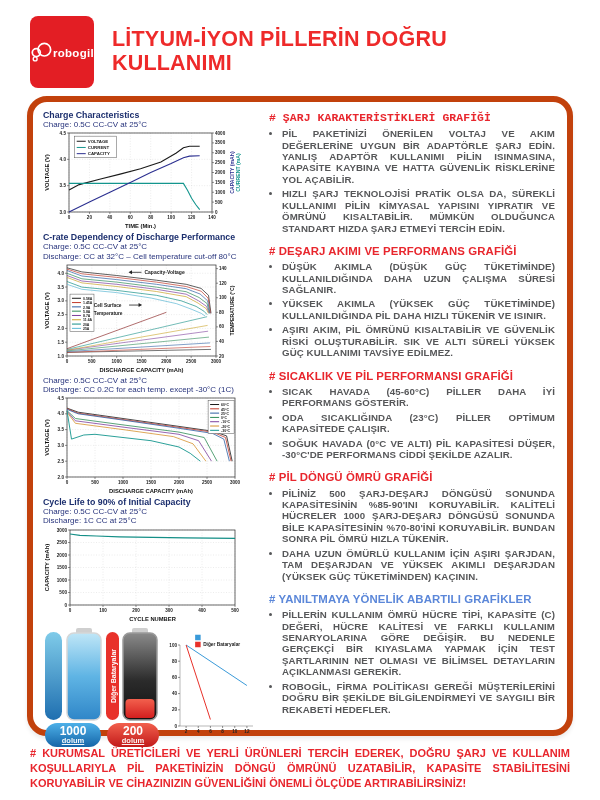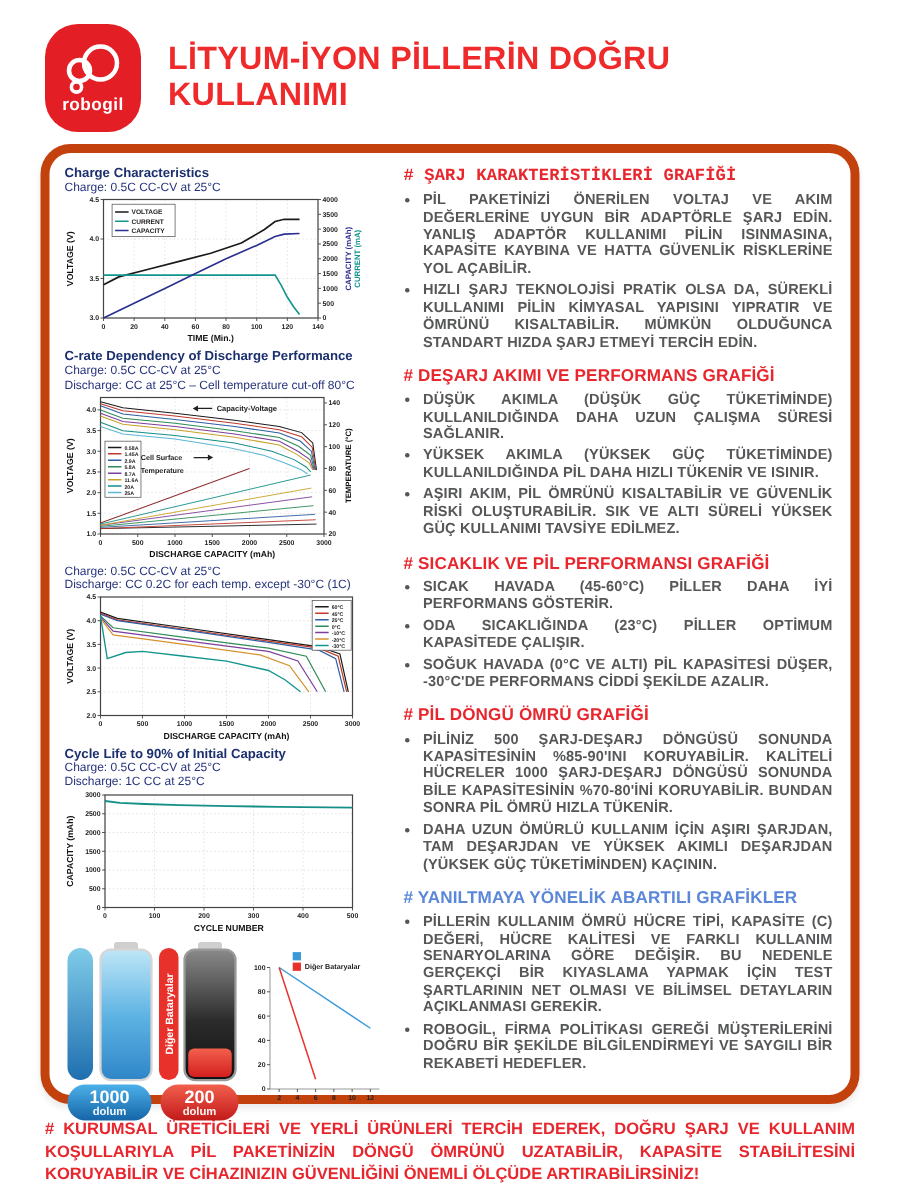--- a/index.html
+++ b/index.html
@@ -1,20 +1,20 @@
 <!DOCTYPE html>
 <html><head>
 <meta charset="utf-8">
 <style>
   html,body{margin:0;padding:0;background:#ffffff;width:600px;height:800px;overflow:hidden;
     font-family:"Liberation Sans",sans-serif;-webkit-font-smoothing:antialiased;}
   .page{width:600px;height:800px;position:relative;}
   
   .header{display:flex;align-items:center;gap:18px;padding:16px 28px 8px 30px;}
-  .logo{width:64px;height:72px;background:#e31e24;border-radius:22px;display:flex;flex-direction:column;
+  .logo{width:64px;height:72px;background:#e31e24;border-radius:8px;display:flex;flex-direction:row;
     align-items:center;justify-content:center;flex:none;}
   .logo svg{display:block;}
   .logo .logo-text{color:#fff;font-size:11.5px;font-weight:bold;letter-spacing:.3px;margin-top:1px;}
   .title{color:#ee2a2a;font-size:21.5px;font-weight:800;line-height:1.1;letter-spacing:.2px;max-width:440px;}
   
   .card{margin:0 27px;height:640px;border:6px solid #c2410c;border-radius:20px;background:#fff;
     box-shadow:0 3px 4px rgba(0,0,0,.08);display:flex;gap:4px;padding:8px 8px 19px 10px;box-sizing:border-box;}
   .col-left{width:214px;flex:none;}
   .col-right{flex:1;padding:2px 4px 0 8px;}
   .chart-block{margin-bottom:3px;}
@@ -26,21 +26,21 @@
   .col-right section{margin-bottom:11px;}
   .col-right ul{margin:0;padding-left:13px;}
   .col-right li{font-size:9.7px;font-weight:bold;color:#565759;text-align:justify;line-height:1.18;
     margin-bottom:3px;letter-spacing:.1px;}
   .col-right li::marker{color:#565759;}
   
   .battery-block{display:flex;gap:2px;margin-top:6px;}
   .battery-left{position:relative;width:120px;height:118px;flex:none;}
   .pill-label{position:absolute;color:#fff;text-align:center;border-radius:12px;padding:2px 0 3px 0;line-height:1;}
   .pill-label .num{font-size:12px;font-weight:800;}
-  .pill-label .sub{font-size:7.5px;font-weight:bold;opacity:.95;}
+  .pill-label .sub{font-size:7.5px;font-weight:bold;opacity:.95;text-decoration:underline;}
   .pill-blue{left:2px;top:95px;width:56px;background:linear-gradient(180deg,#4db0e8,#1565a8);}
   .pill-red{left:64px;top:95px;width:52px;background:linear-gradient(180deg,#f2604d,#c21a1a);}
   
   .footer{margin:10px 30px 0 30px;color:#e8262d;font-size:11px;font-weight:800;text-align:justify;line-height:1.35;}
 </style>
 </head>
 <body>
 
 <div class="page">
 
@@ -132,21 +132,21 @@
             <line x1="33.72" y1="18.46" x2="42.72" y2="18.46" stroke="#13958d" stroke-width="1"></line>
             <text x="44.72" y="20.16" font-size="4.4" font-weight="bold" fill="#222">CURRENT</text>
             <line x1="33.72" y1="24.660000000000004" x2="42.72" y2="24.660000000000004" stroke="#2b2f90" stroke-width="1"></line>
             <text x="44.72" y="26.360000000000003" font-size="4.4" font-weight="bold" fill="#222">CAPACITY</text>
           </svg>
       </div>
 
       <div class="chart-block">
         <div class="chart-title">C-rate Dependency of Discharge Performance</div>
         <div class="chart-sub">Charge: 0.5C CC-CV at 25°C</div>
-        <div class="chart-sub">Discharge: CC at 25°C – Cell temperature cut-off 80°C</div>
+        <div class="chart-sub">Discharge: CC at 32°C – Cell temperature cut-off 80°C</div>
         <svg id="c1" width="200" height="112">
             <line x1="24" y1="4" x2="24" y2="95" stroke="#c7c7c7" stroke-width="0.35" stroke-dasharray="1 1.6"></line>
             <line x1="48.83333333333333" y1="4" x2="48.83333333333333" y2="95" stroke="#c7c7c7" stroke-width="0.35" stroke-dasharray="1 1.6"></line>
             <line x1="73.66666666666666" y1="4" x2="73.66666666666666" y2="95" stroke="#c7c7c7" stroke-width="0.35" stroke-dasharray="1 1.6"></line>
             <line x1="98.5" y1="4" x2="98.5" y2="95" stroke="#c7c7c7" stroke-width="0.35" stroke-dasharray="1 1.6"></line>
             <line x1="123.33333333333333" y1="4" x2="123.33333333333333" y2="95" stroke="#c7c7c7" stroke-width="0.35" stroke-dasharray="1 1.6"></line>
             <line x1="148.16666666666669" y1="4" x2="148.16666666666669" y2="95" stroke="#c7c7c7" stroke-width="0.35" stroke-dasharray="1 1.6"></line>
             <line x1="173" y1="4" x2="173" y2="95" stroke="#c7c7c7" stroke-width="0.35" stroke-dasharray="1 1.6"></line>
             <line x1="24" y1="95" x2="173" y2="95" stroke="#c7c7c7" stroke-width="0.35" stroke-dasharray="1 1.6"></line>
             <line x1="24" y1="81.21212121212122" x2="173" y2="81.21212121212122" stroke="#c7c7c7" stroke-width="0.35" stroke-dasharray="1 1.6"></line>

